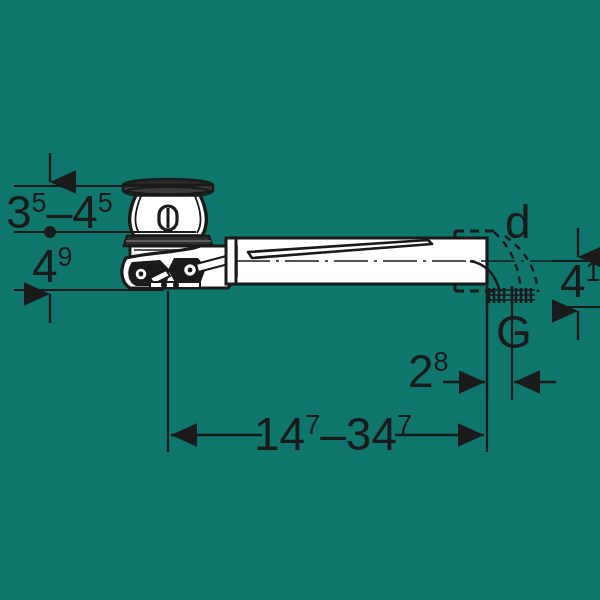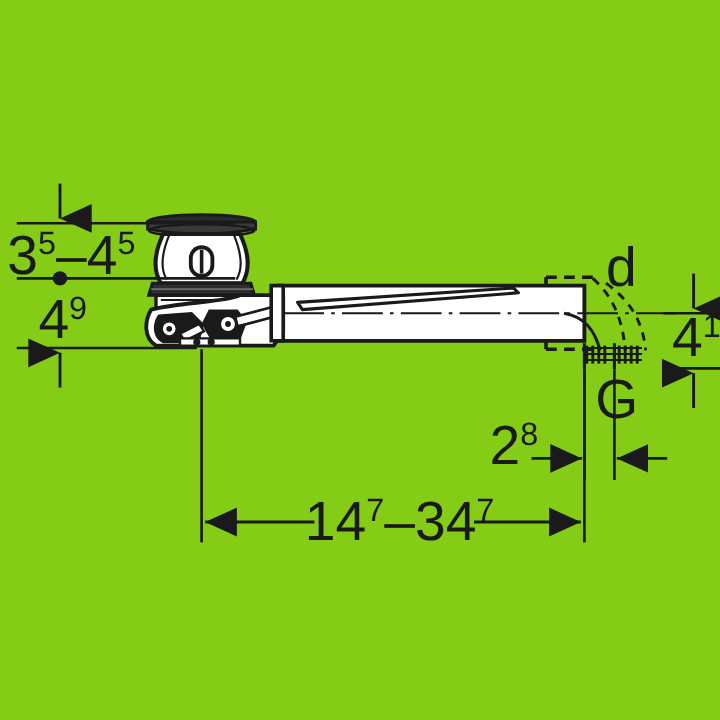--- a/index.html
+++ b/index.html
@@ -7,21 +7,21 @@
     padding: 0;
     background: #ffffff;
   }
   body {
     font-family: "Liberation Sans", sans-serif;
   }
   #drawing-root {
     position: relative;
     width: 600px;
     height: 600px;
-    background: #84cc16;
+    background: #0f766e;
     overflow: hidden;
   }
   #drawing-svg {
     position: absolute;
     left: 0;
     top: 0;
     width: 600px;
     height: 600px;
     display: block;
   }

